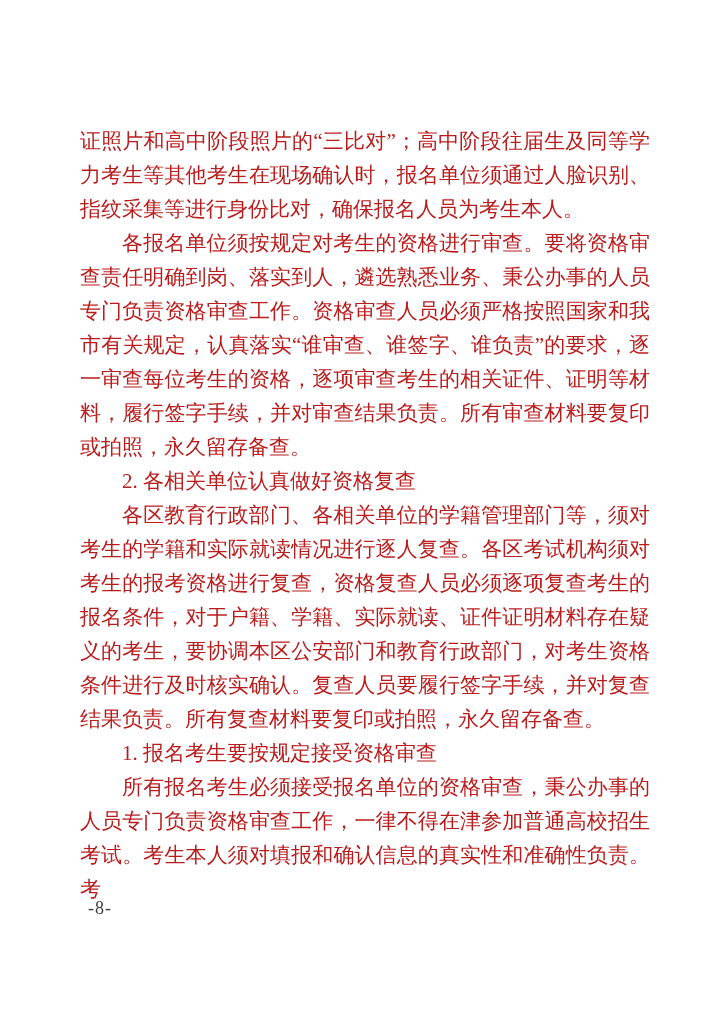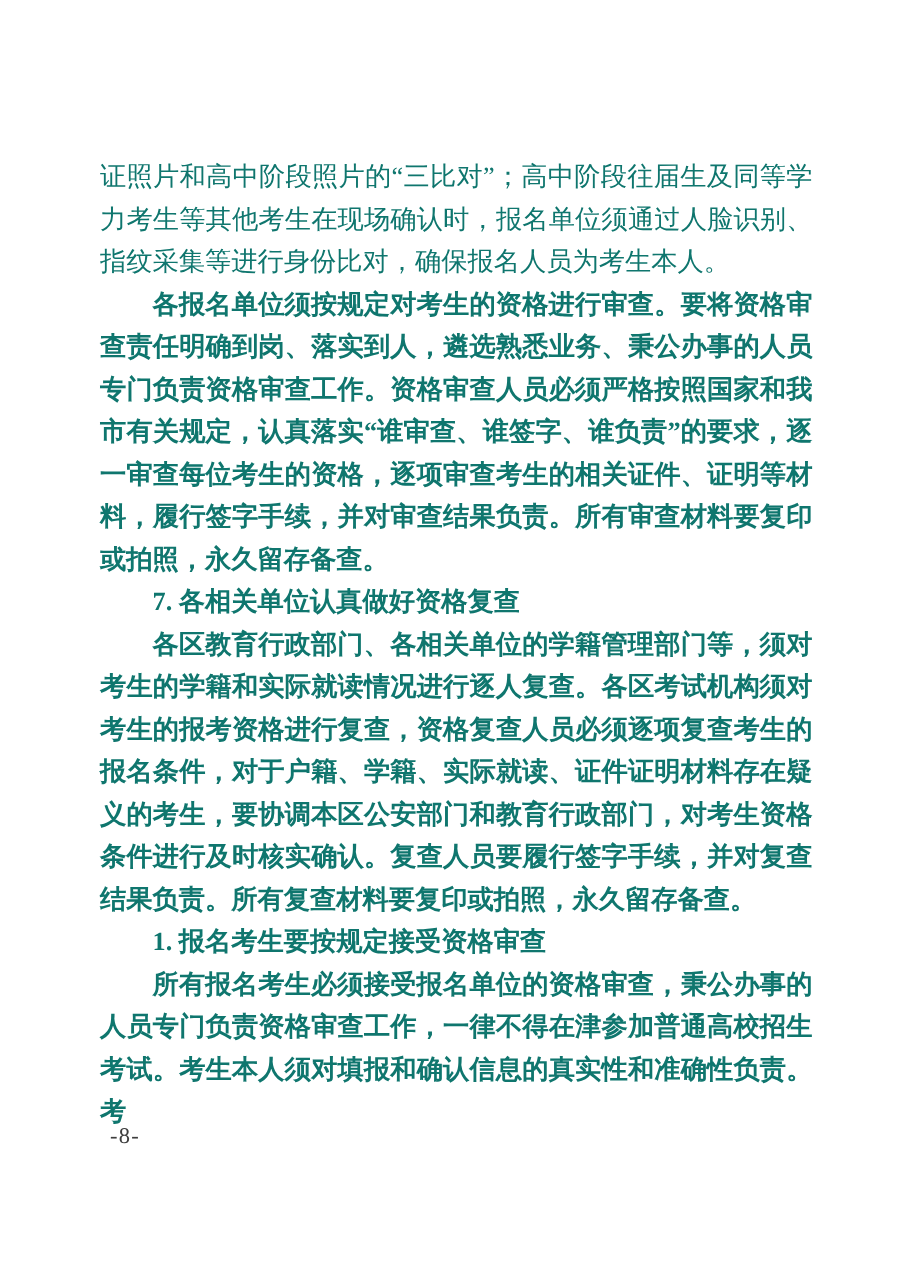--- a/index.html
+++ b/index.html
@@ -19,50 +19,49 @@
     left: 0; top: 0;
     width: 720px;
     height: 1018px;
     background: #ffffff;
   }
   .content {
     position: absolute;
     left: 80px;
     top: 124px;
     width: 570px;
-    color: #0f766e;
+    color: #b91c1c;
   }
   .content p {
     margin: 0;
     font-size: 21px;
     line-height: 34px;
     text-align: justify;
     text-justify: inter-character;
     word-break: break-all;
   }
   .content p.indent {
     text-indent: 2em;
-    font-weight: bold;
   }
   .page-number {
     position: absolute;
     left: 88px;
     top: 896px;
     font-size: 18px;
     line-height: 24px;
     color: #3e3e3e;
     letter-spacing: 1px;
   }
 </style>
 </head>
 <body>
 
 <div class="page">
   <div class="content">
       <p>证照片和高中阶段照片的“三比对”；高中阶段往届生及同等学力考生等其他考生在现场确认时，报名单位须通过人脸识别、指纹采集等进行身份比对，确保报名人员为考生本人。</p>
       <p class="indent">各报名单位须按规定对考生的资格进行审查。要将资格审查责任明确到岗、落实到人，遴选熟悉业务、秉公办事的人员专门负责资格审查工作。资格审查人员必须严格按照国家和我市有关规定，认真落实“谁审查、谁签字、谁负责”的要求，逐一审查每位考生的资格，逐项审查考生的相关证件、证明等材料，履行签字手续，并对审查结果负责。所有审查材料要复印或拍照，永久留存备查。</p>
-      <p class="indent">7. 各相关单位认真做好资格复查</p>
+      <p class="indent">2. 各相关单位认真做好资格复查</p>
       <p class="indent">各区教育行政部门、各相关单位的学籍管理部门等，须对考生的学籍和实际就读情况进行逐人复查。各区考试机构须对考生的报考资格进行复查，资格复查人员必须逐项复查考生的报名条件，对于户籍、学籍、实际就读、证件证明材料存在疑义的考生，要协调本区公安部门和教育行政部门，对考生资格条件进行及时核实确认。复查人员要履行签字手续，并对复查结果负责。所有复查材料要复印或拍照，永久留存备查。</p>
       <p class="indent">1. 报名考生要按规定接受资格审查</p>
       <p class="indent">所有报名考生必须接受报名单位的资格审查，秉公办事的人员专门负责资格审查工作，一律不得在津参加普通高校招生考试。考生本人须对填报和确认信息的真实性和准确性负责。考</p>
     </div>
   <div class="page-number">-8-</div>
 </div>
 
 </body></html>

